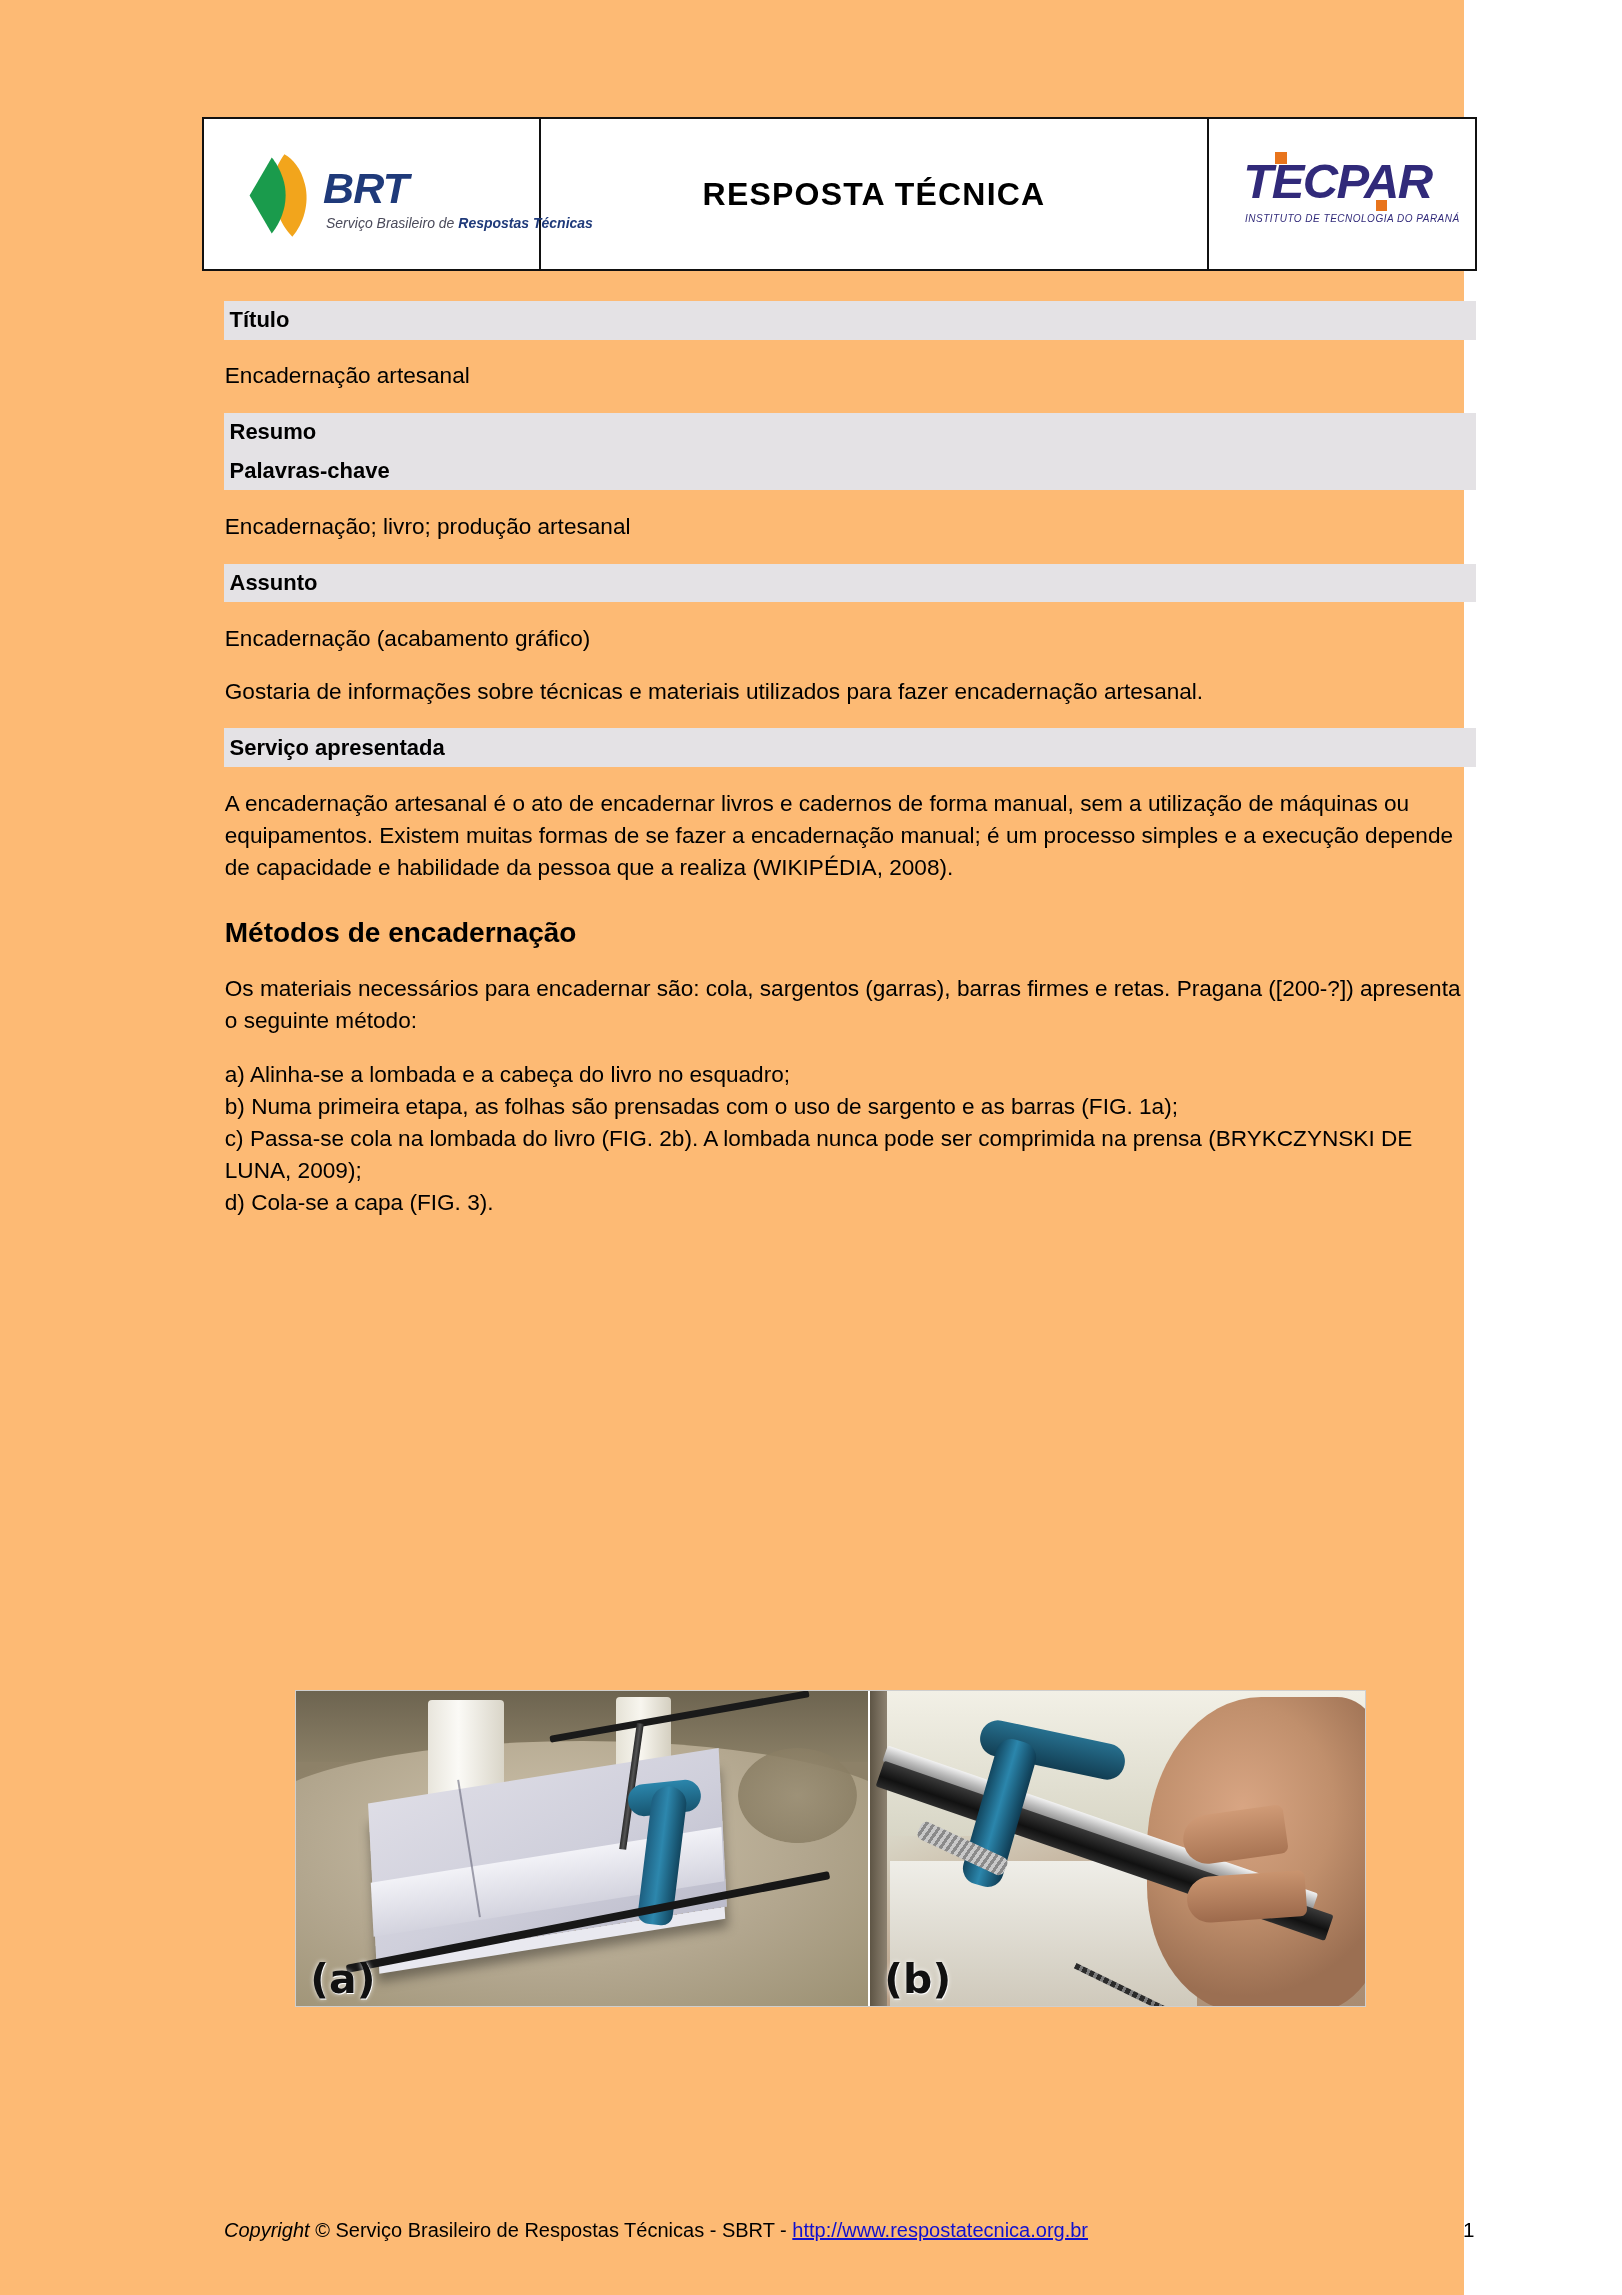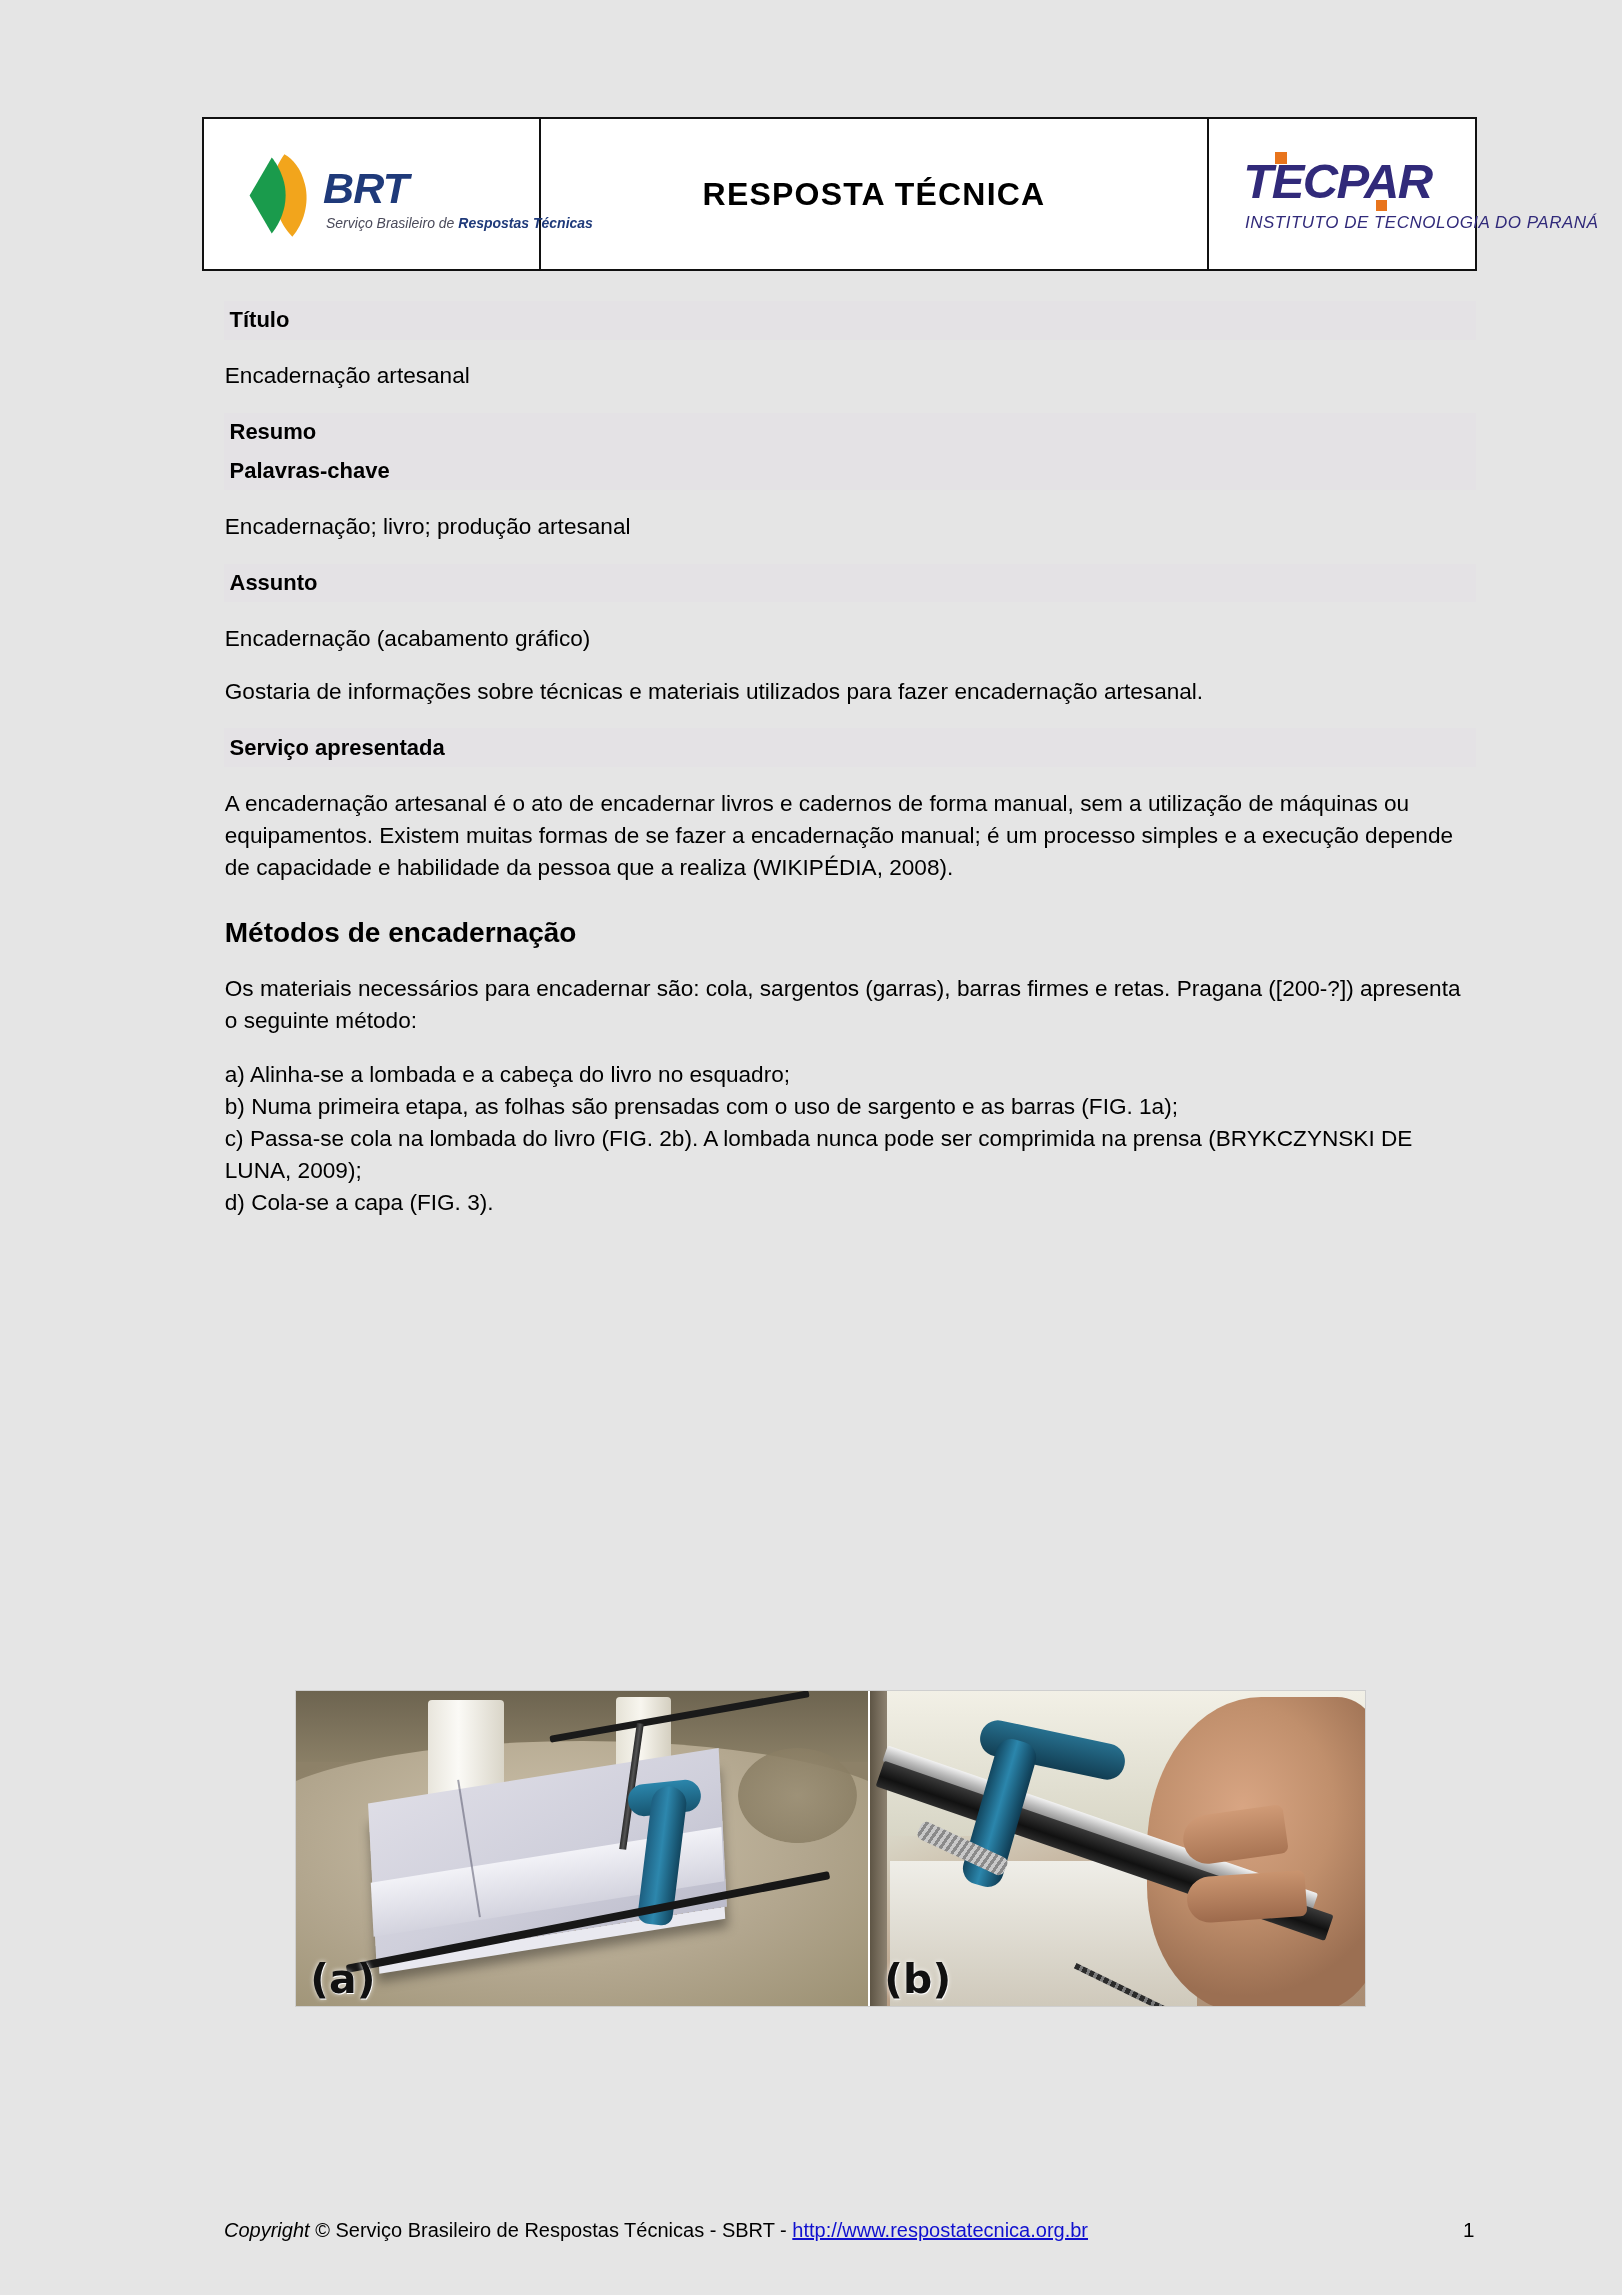--- a/index.html
+++ b/index.html
@@ -12,23 +12,23 @@
     height: 2295px;
     font-family: "Liberation Sans", sans-serif;
     color: #000000;
     position: relative;
     overflow: hidden;
   }
 
   .page {
     position: absolute;
     left: 0; top: 0;
-    width: 1622px;
+    width: 1464px;
     height: 2295px;
-    background: #e5e5e5;
+    background: #fdba74;
   }
 
   
   .header-table {
     position: absolute;
     left: 202px;
     top: 117px;
     width: 1275px;
     height: 154px;
     border: 2.4px solid #111;
@@ -119,21 +119,21 @@
   .tecpar-sq2 {
     position: absolute;
     left: 139px; top: 49px;
     width: 11px; height: 11px;
     background: #e8741c;
   }
   .tecpar-sub {
     position: absolute;
     left: 8px;
     top: 62px;
-    font-size: 17px;
+    font-size: 10px;
     font-style: italic;
     color: #312a7a;
     letter-spacing: 0.5px;
     white-space: nowrap;
   }
 
   
   .content {
     position: absolute;
     left: 224px;

